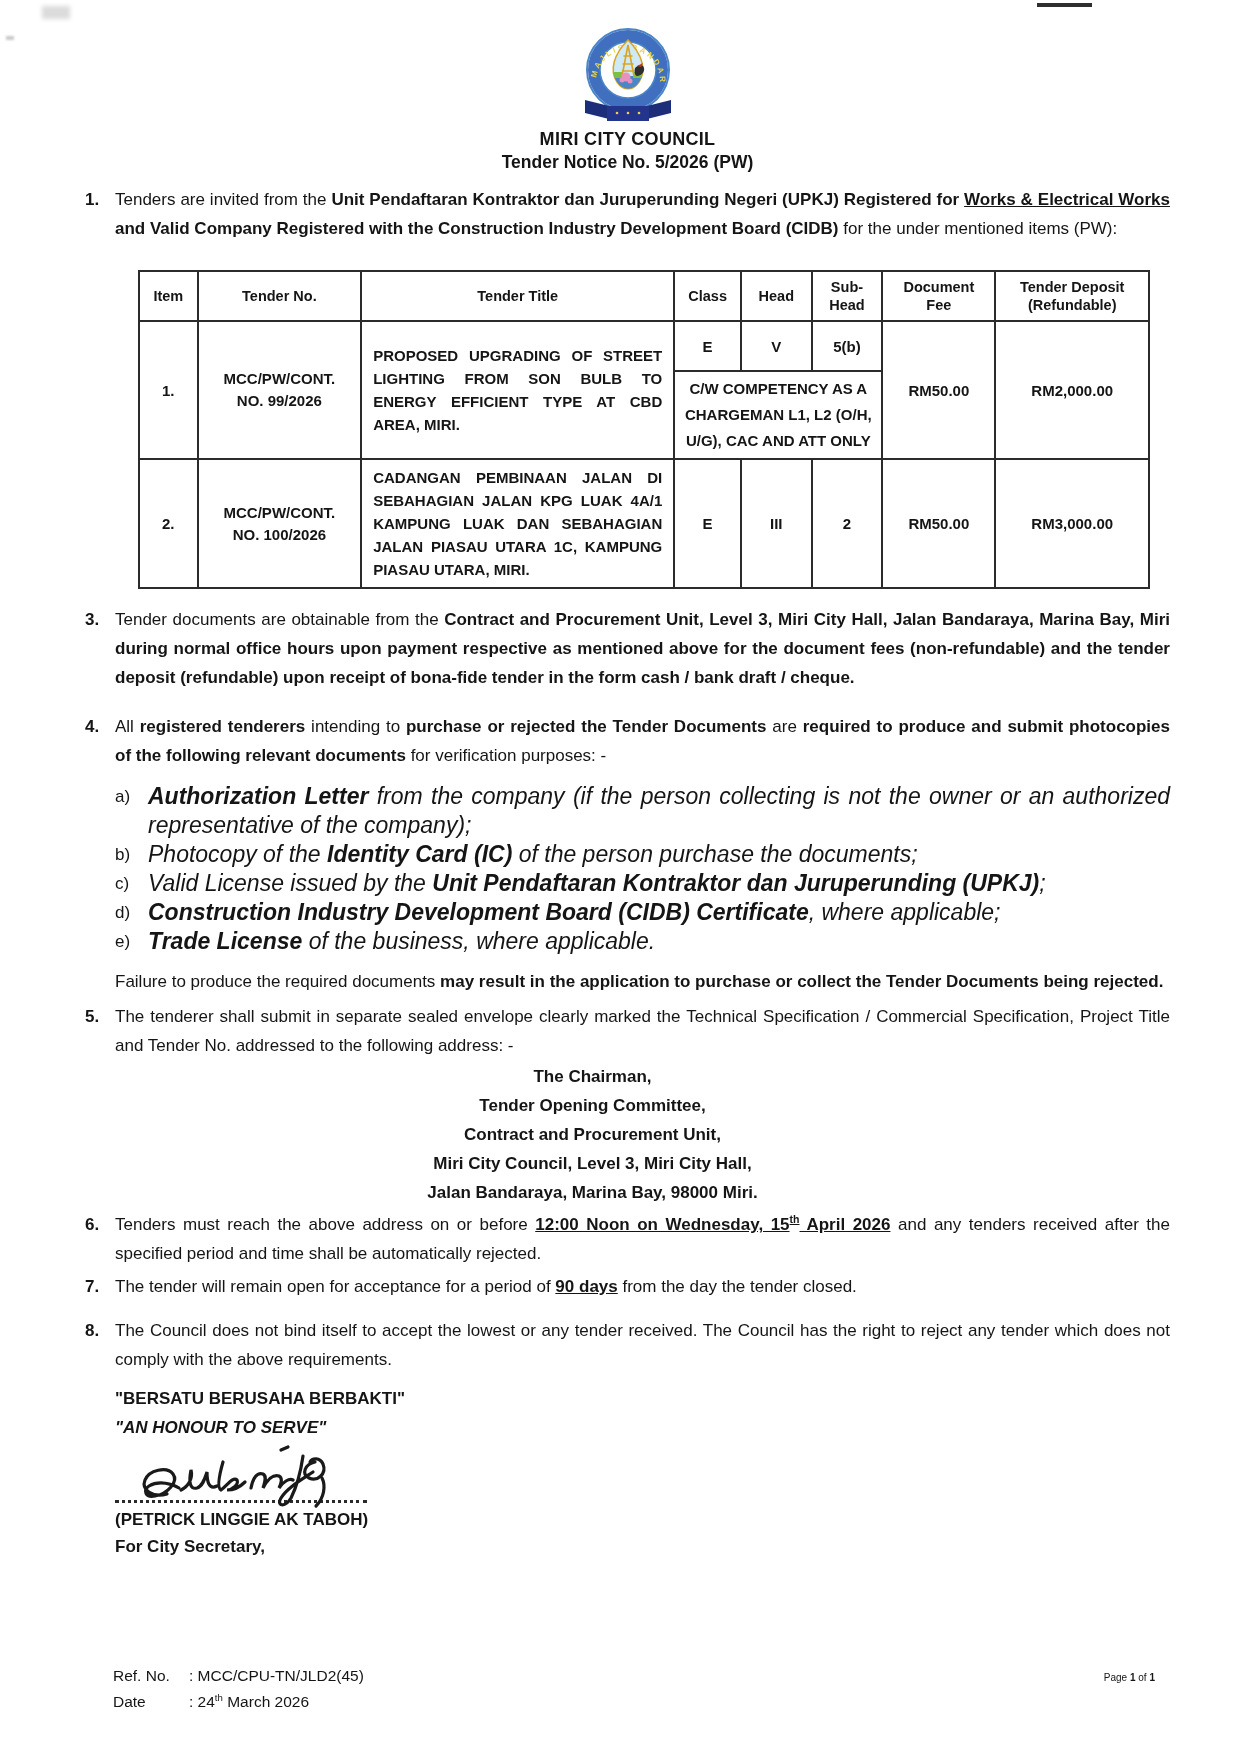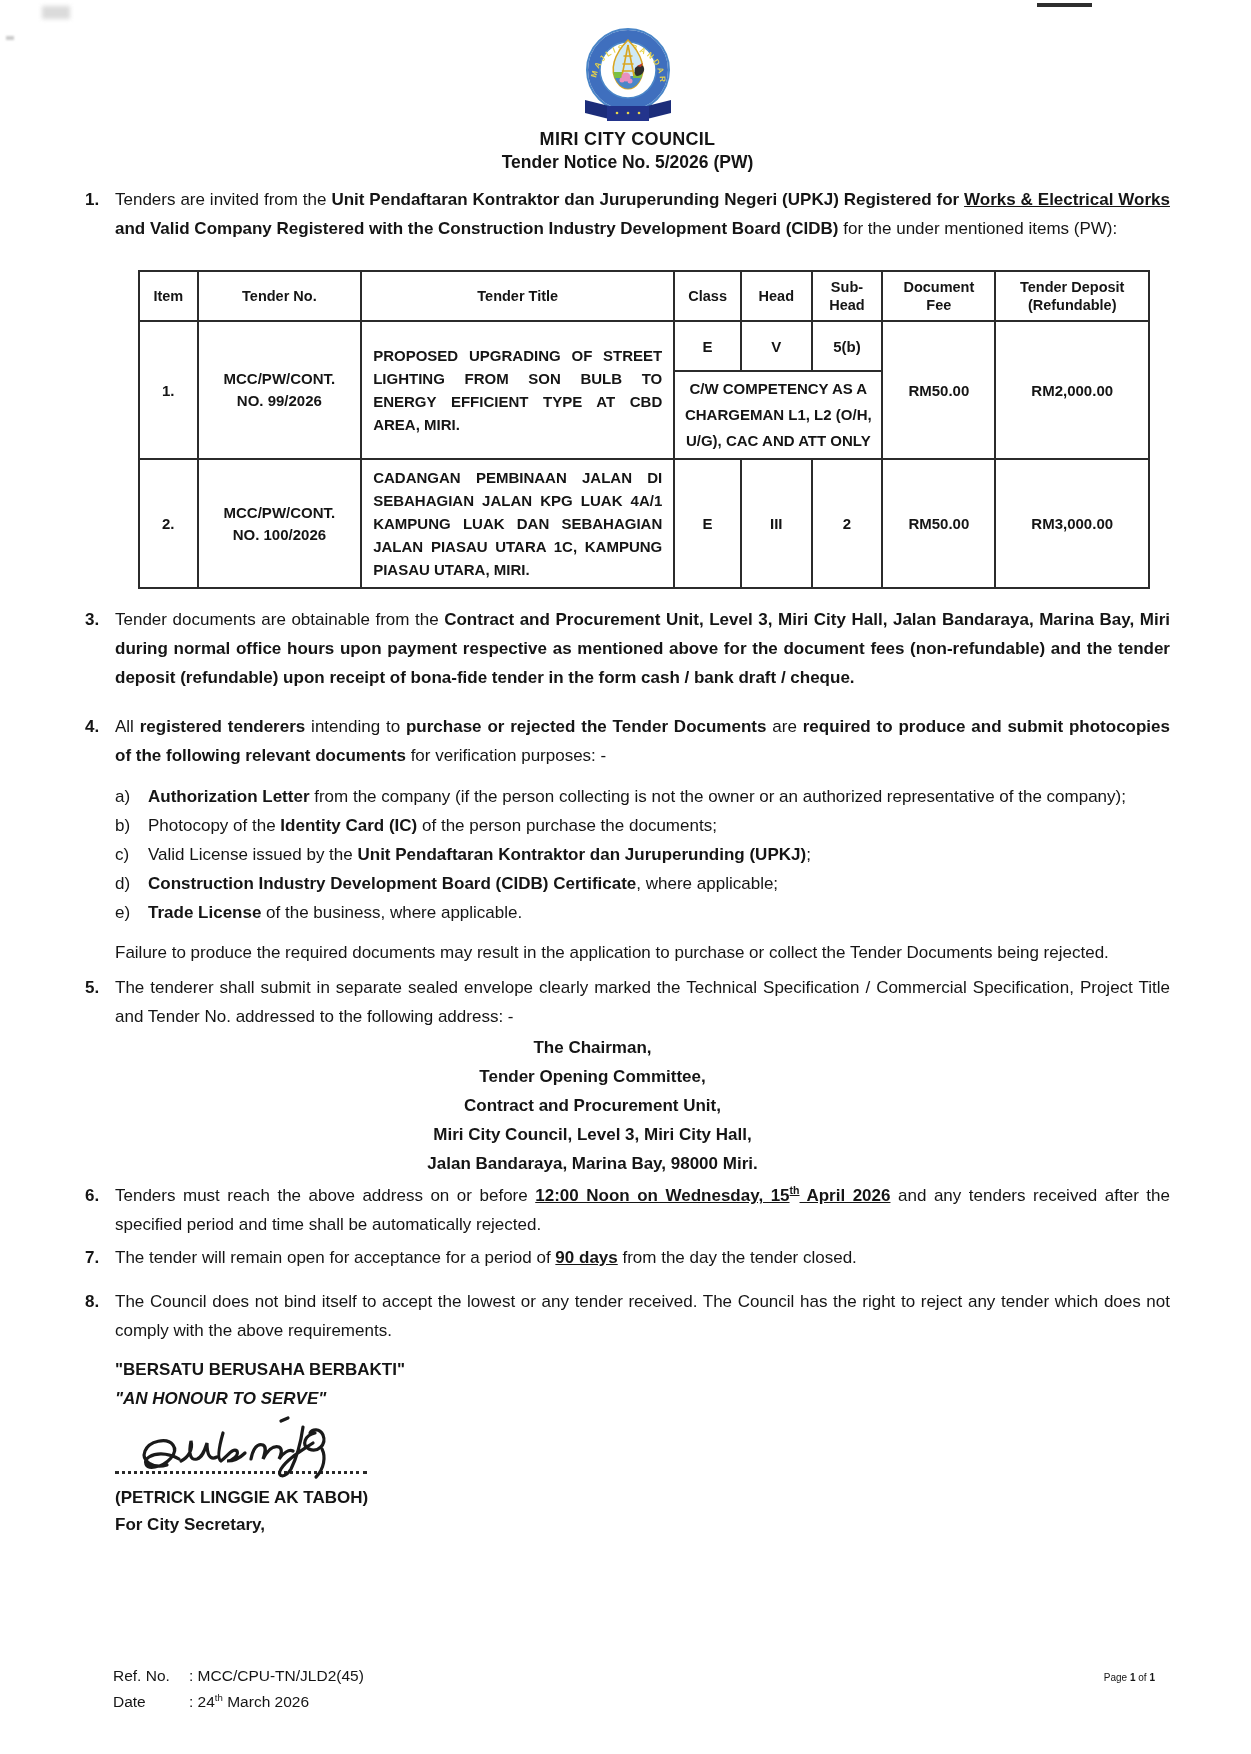--- a/index.html
+++ b/index.html
@@ -30,29 +30,29 @@
   td.cell-title{text-align:justify;padding:6px 11px;line-height:23px;}
   td.cell-tno{white-space:pre-line;line-height:22px;}
   td.cell-comp{line-height:26px;padding:4px 8px;}
   .r1a{height:50px;}
   .r1b{height:80px;}
   .r2{height:110px;}
   
   .sublist{margin:12px 0 0 30px;}
   .subitem{display:flex;}
   .sub-label{width:33px;flex:none;font-size:17px;line-height:29px;}
-  .sub-body{flex:1;font-size:17px;line-height:29px;text-align:justify;}
+  .sub-body{flex:1;font-size:23px;line-height:29px;text-align:justify;font-style:italic;}
   .failure{margin:11px 0 0 30px;font-size:17px;line-height:29px;text-align:justify;}
   .address{margin:2px 0 0 0;text-align:center;font-weight:700;font-size:17px;line-height:29px;transform:translateX(-35px);}
   .motto{margin:10px 0 0 30px;font-weight:700;font-size:17px;line-height:29px;}
   .motto .it{font-style:italic;}
   .sig-block{margin:2px 0 0 30px;}
   .sig-art{display:block;}
   .sig-dots{width:252px;border-bottom:3px dotted #2a2a2a;height:0;margin-top:-16px;}
-  .sig-name{font-weight:700;font-size:17px;line-height:27px;margin-top:10px;}
+  .sig-name{font-weight:700;font-size:17px;line-height:27px;margin-top:3px;}
   .sig-line{font-weight:700;font-size:17px;line-height:27px;}
   .footer-left{position:absolute;left:113px;top:1663px;font-size:15.5px;line-height:26px;}
   .f-row{display:flex;}
   .f-label{width:76px;flex:none;}
   .footer-page{position:absolute;right:96px;top:1672px;font-size:10px;}
   sup{font-size:.62em;vertical-align:super;line-height:0;}
   
   .art-topline{position:absolute;left:1037px;top:3px;width:55px;height:4px;background:#2e2e2e;}
   .art-smudge1{position:absolute;left:42px;top:6px;width:28px;height:13px;background:#cfcfcf;filter:blur(2px);opacity:.75;}
   .art-smudge2{position:absolute;left:6px;top:36px;width:8px;height:4px;background:#bdbdbd;filter:blur(1px);opacity:.8;}
@@ -193,21 +193,21 @@
       <div class="subitem">
         <span class="sub-label">d)</span>
         <div class="sub-body"><span style="font-weight: 700;">Construction Industry Development Board (CIDB) Certificate</span><span>, where applicable;</span></div>
       </div>
       <div class="subitem">
         <span class="sub-label">e)</span>
         <div class="sub-body"><span style="font-weight: 700;">Trade License</span><span> of the business, where applicable.</span></div>
       </div>
     </div>
 
-    <div class="failure"><span>Failure to produce the required documents </span><span style="font-weight: 400;">may result in the application to purchase or collect the Tender Documents being rejected.</span></div>
+    <div class="failure"><span>Failure to produce the required documents </span><span style="font-weight: 700;">may result in the application to purchase or collect the Tender Documents being rejected.</span></div>
 
     <div class="item m-item5">
       <span class="item-num">5.</span>
       <div class="item-body"><span>The tenderer shall submit in separate sealed envelope clearly marked the Technical Specification / Commercial Specification, Project Title and Tender No. addressed to the following address: -</span></div>
     </div>
 
     <div class="address">
       <div>The Chairman,</div>
       <div>Tender Opening Committee,</div>
       <div>Contract and Procurement Unit,</div>

